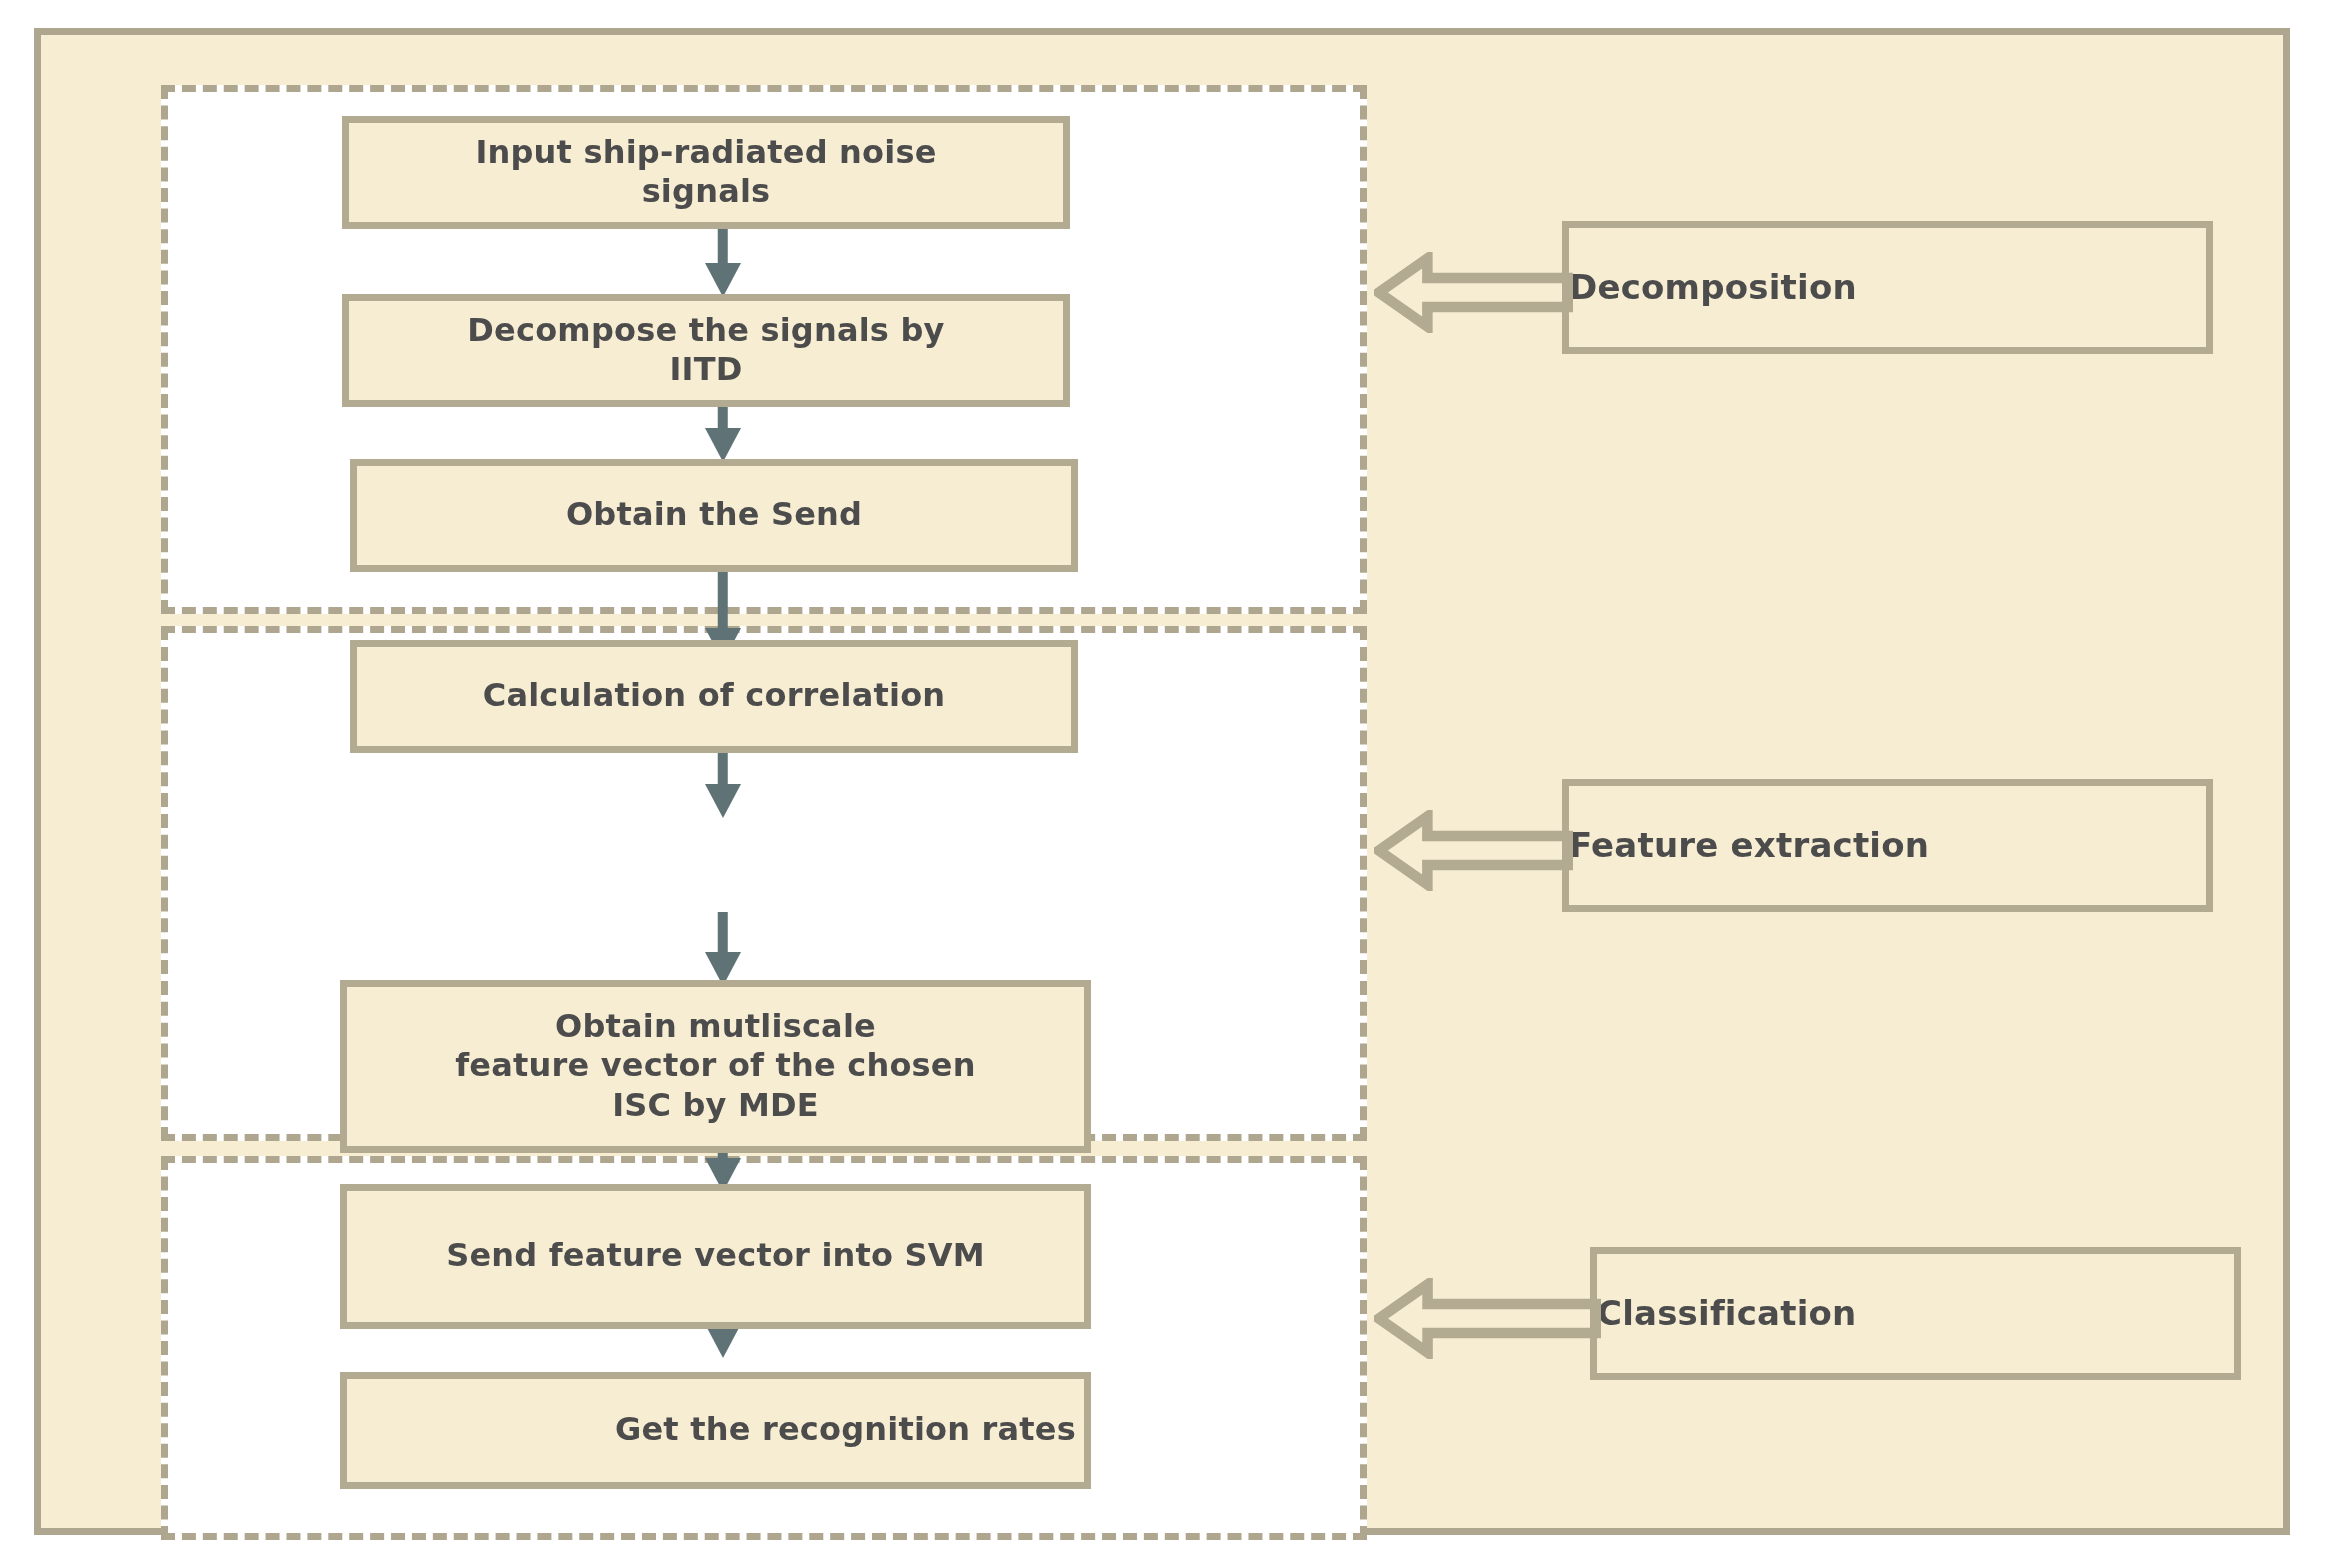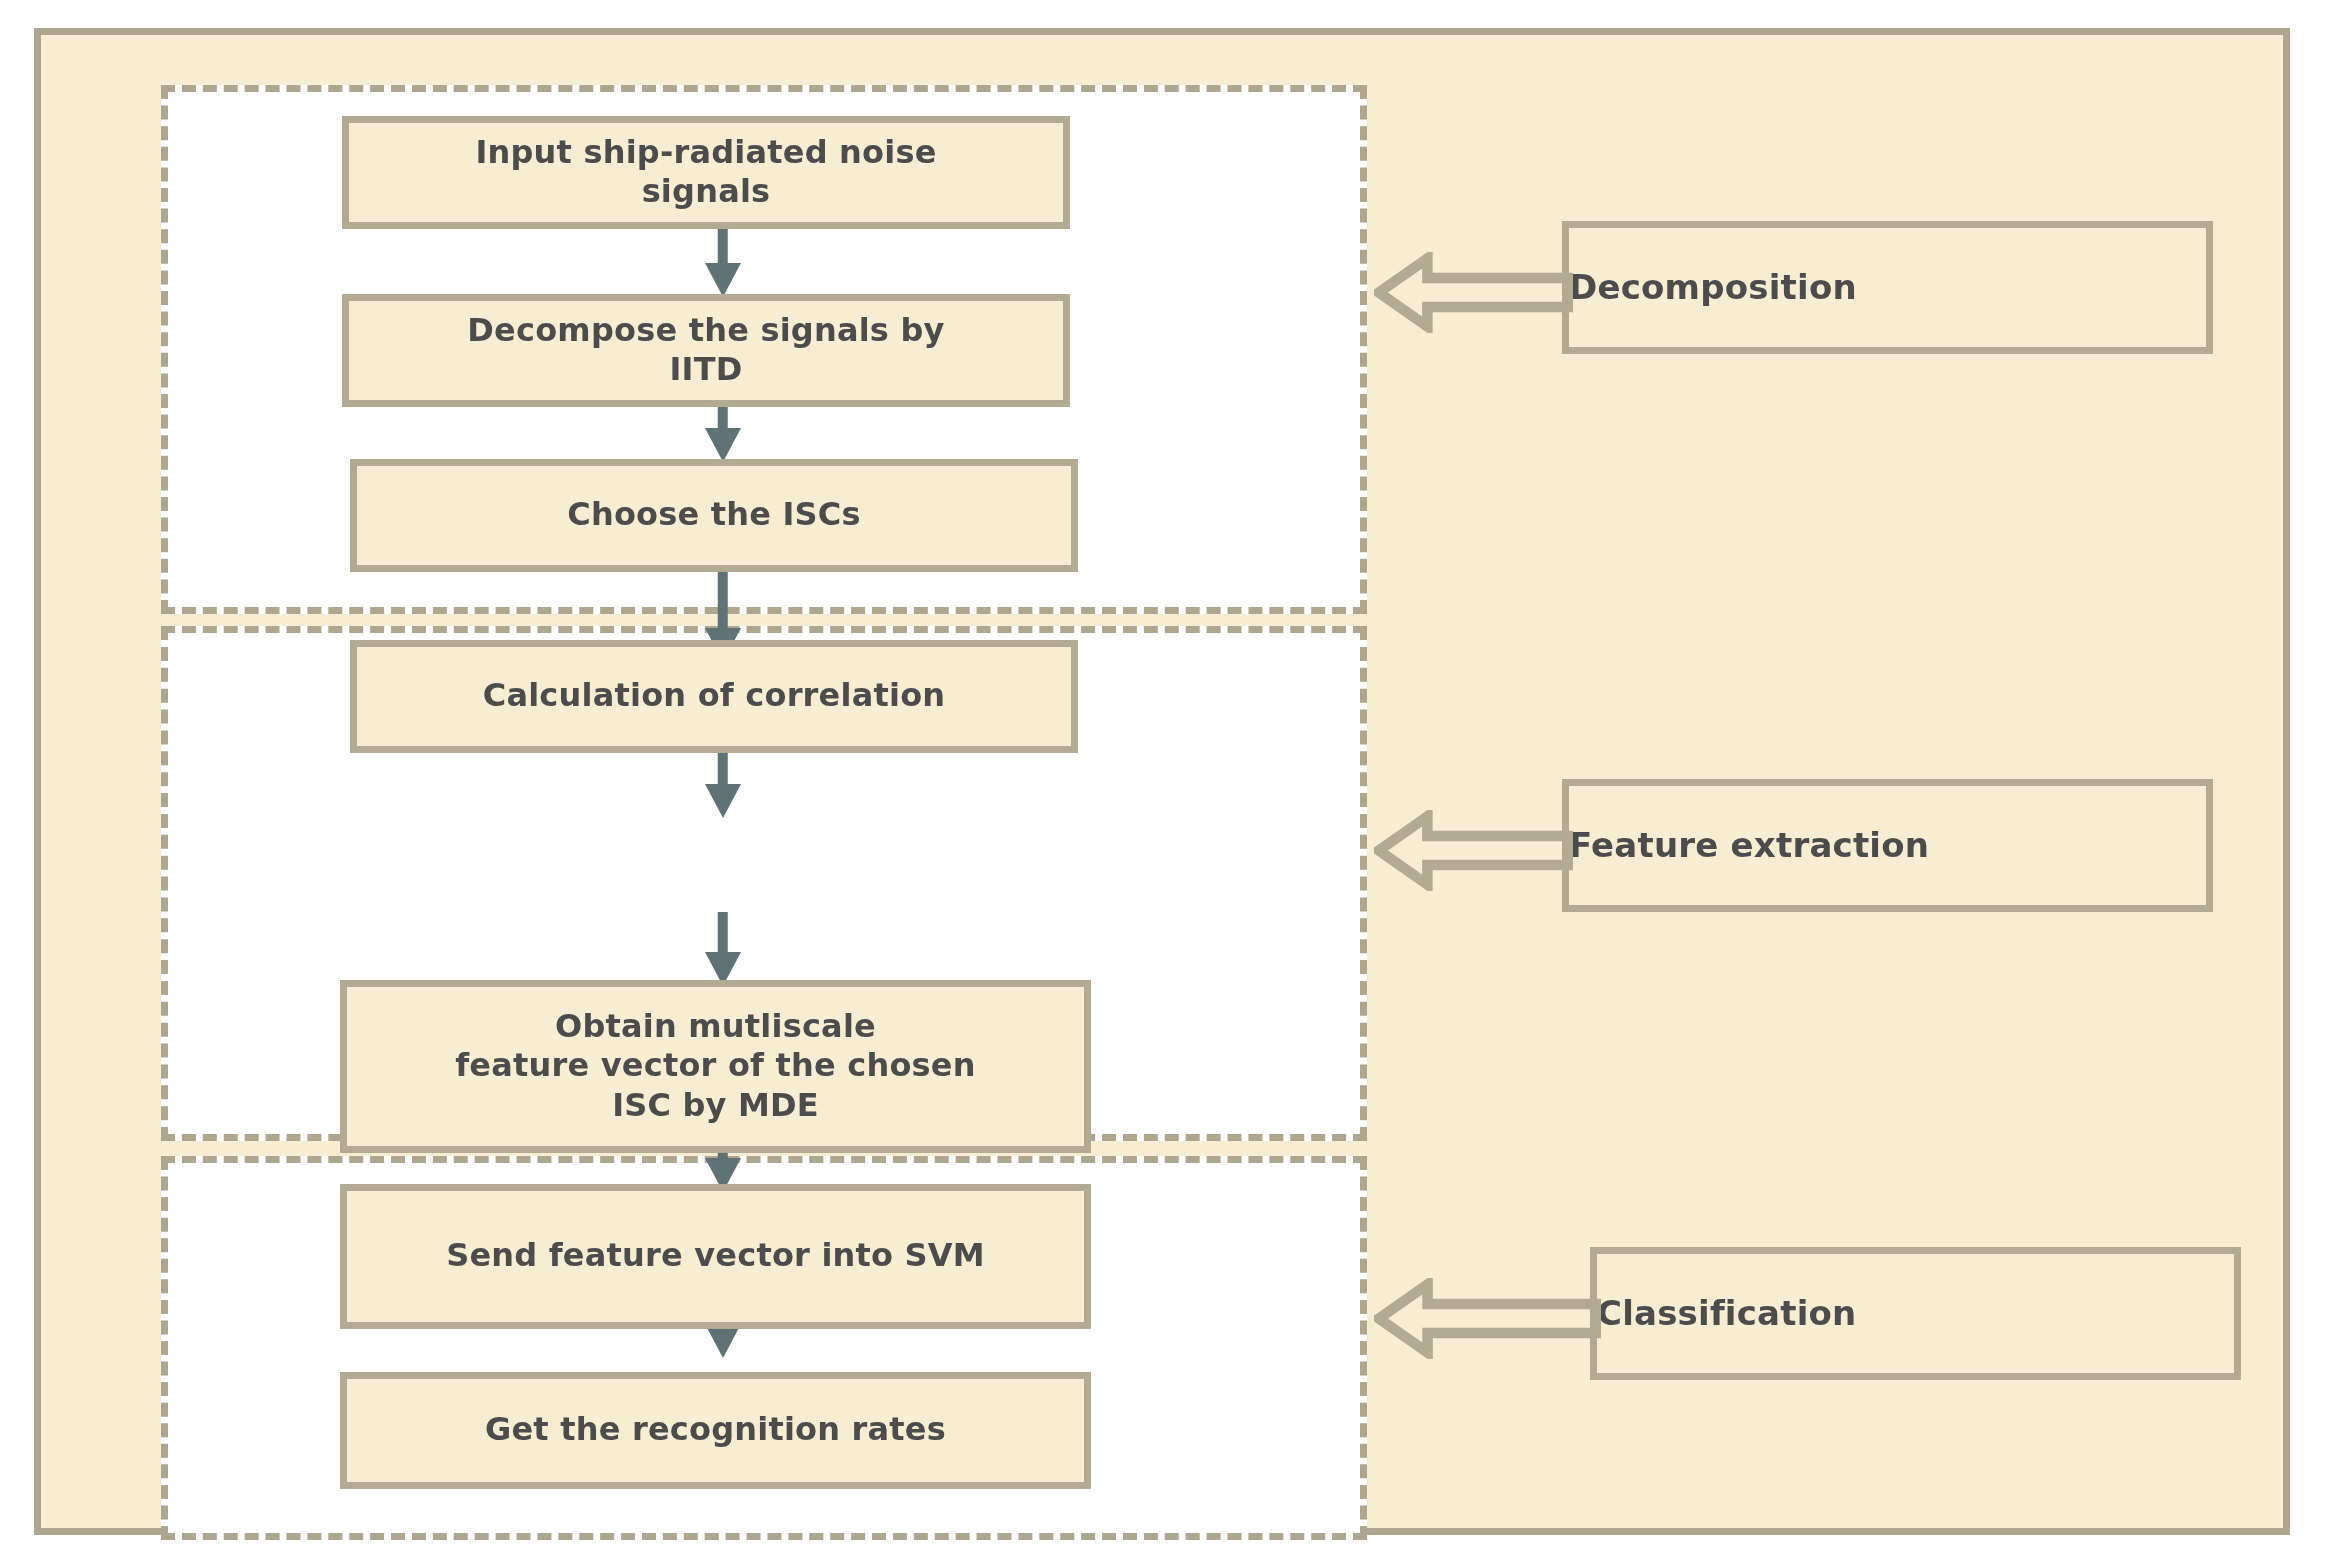--- a/index.html
+++ b/index.html
@@ -162,39 +162,39 @@
       <span class="step-label">Input ship-radiated noise
 signals</span>
     </div>
 
     <div class="step-box" id="step-decompose-iitd" style="left:301px; top:259px; width:728px; height:113px;">
       <span class="step-label">Decompose the signals by
 IITD</span>
     </div>
 
     <div class="step-box" id="step-obtain-iscs" style="left:309px; top:424px; width:728px; height:113px;">
-      <span class="step-label">Choose the ISCs</span>
+      <span class="step-label">Obtain the Send</span>
     </div>
 
     <div class="step-box" id="step-calc-correlation" style="left:309px; top:605px; width:728px; height:113px;">
       <span class="step-label">Calculation of correlation</span>
     </div>
 
 
     <div class="step-box" id="step-obtain-feature-mde" style="left:299px; top:945px; width:751px; height:173px;justify-content:center;">
       <span class="step-label">Obtain mutliscale
 feature vector of the chosen
 ISC by MDE</span>
     </div>
 
     <div class="step-box" id="step-send-to-svm" style="left:299px; top:1149px; width:751px; height:145px;">
       <span class="step-label">Send feature vector into SVM</span>
     </div>
 
-    <div class="step-box" id="step-get-recognition-rate" style="left:299px; top:1337px; width:751px; height:117px;">
+    <div class="step-box" id="step-get-recognition-rate" style="left:299px; top:1337px; width:751px; height:117px;justify-content:flex-end;">
       <span class="step-label">Get the recognition rates</span>
     </div>
 
     <div class="stage-box" id="stage-box-decomposition" style="left:1521px; top:186px; width:651px; height:133px;">
       <span>Decomposition</span>
     </div>
 
     <div class="stage-box" id="stage-box-feature-extraction" style="left:1521px; top:744px; width:651px; height:133px;">
       <span>Feature extraction</span>
     </div>

